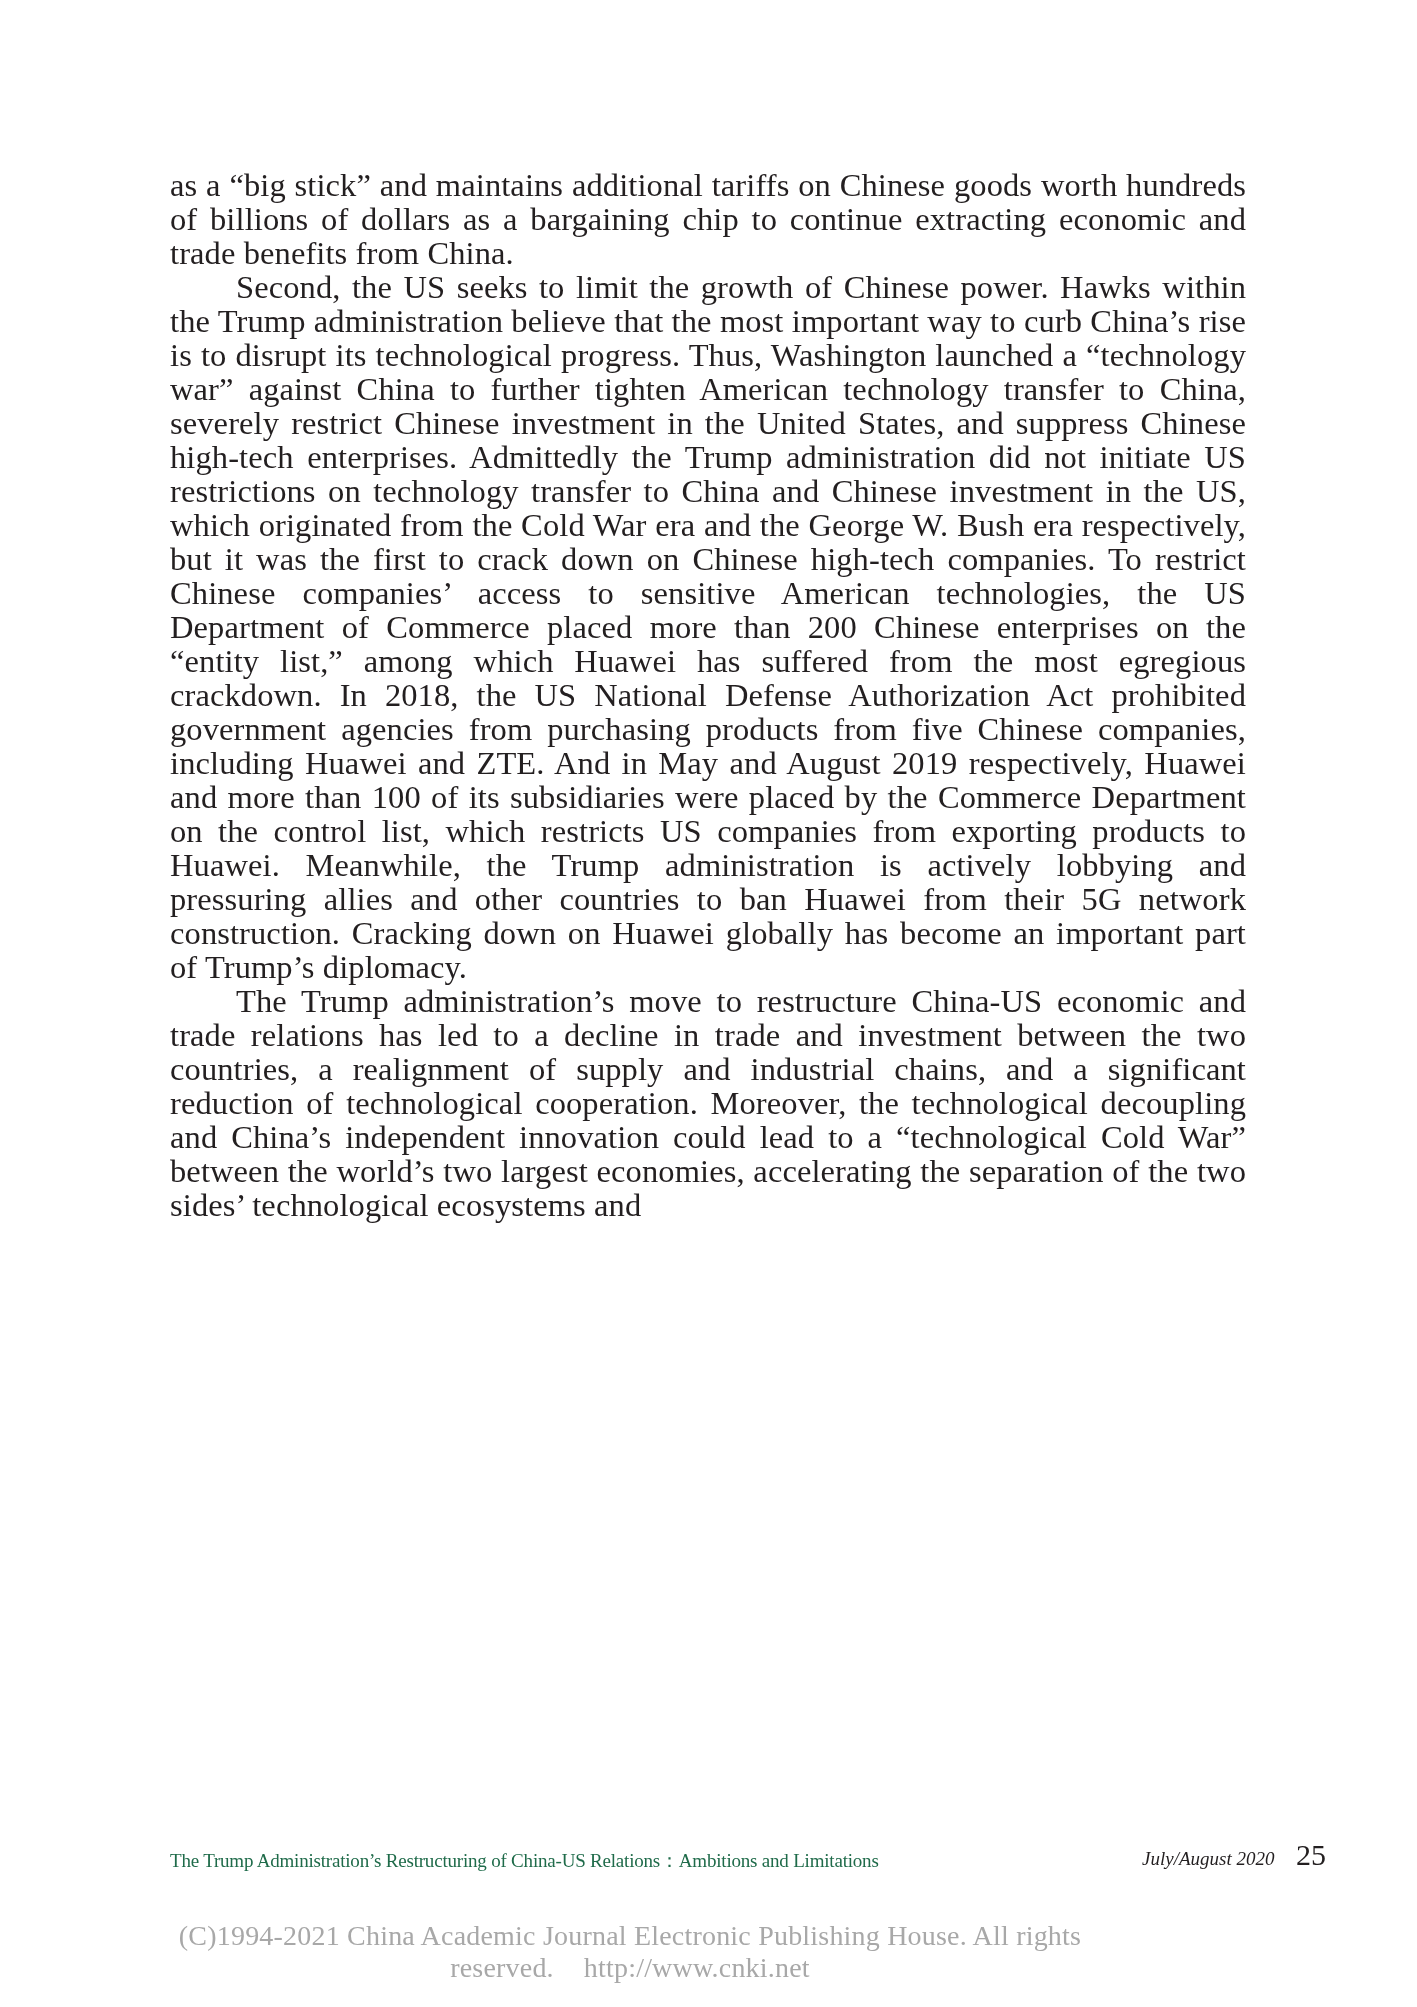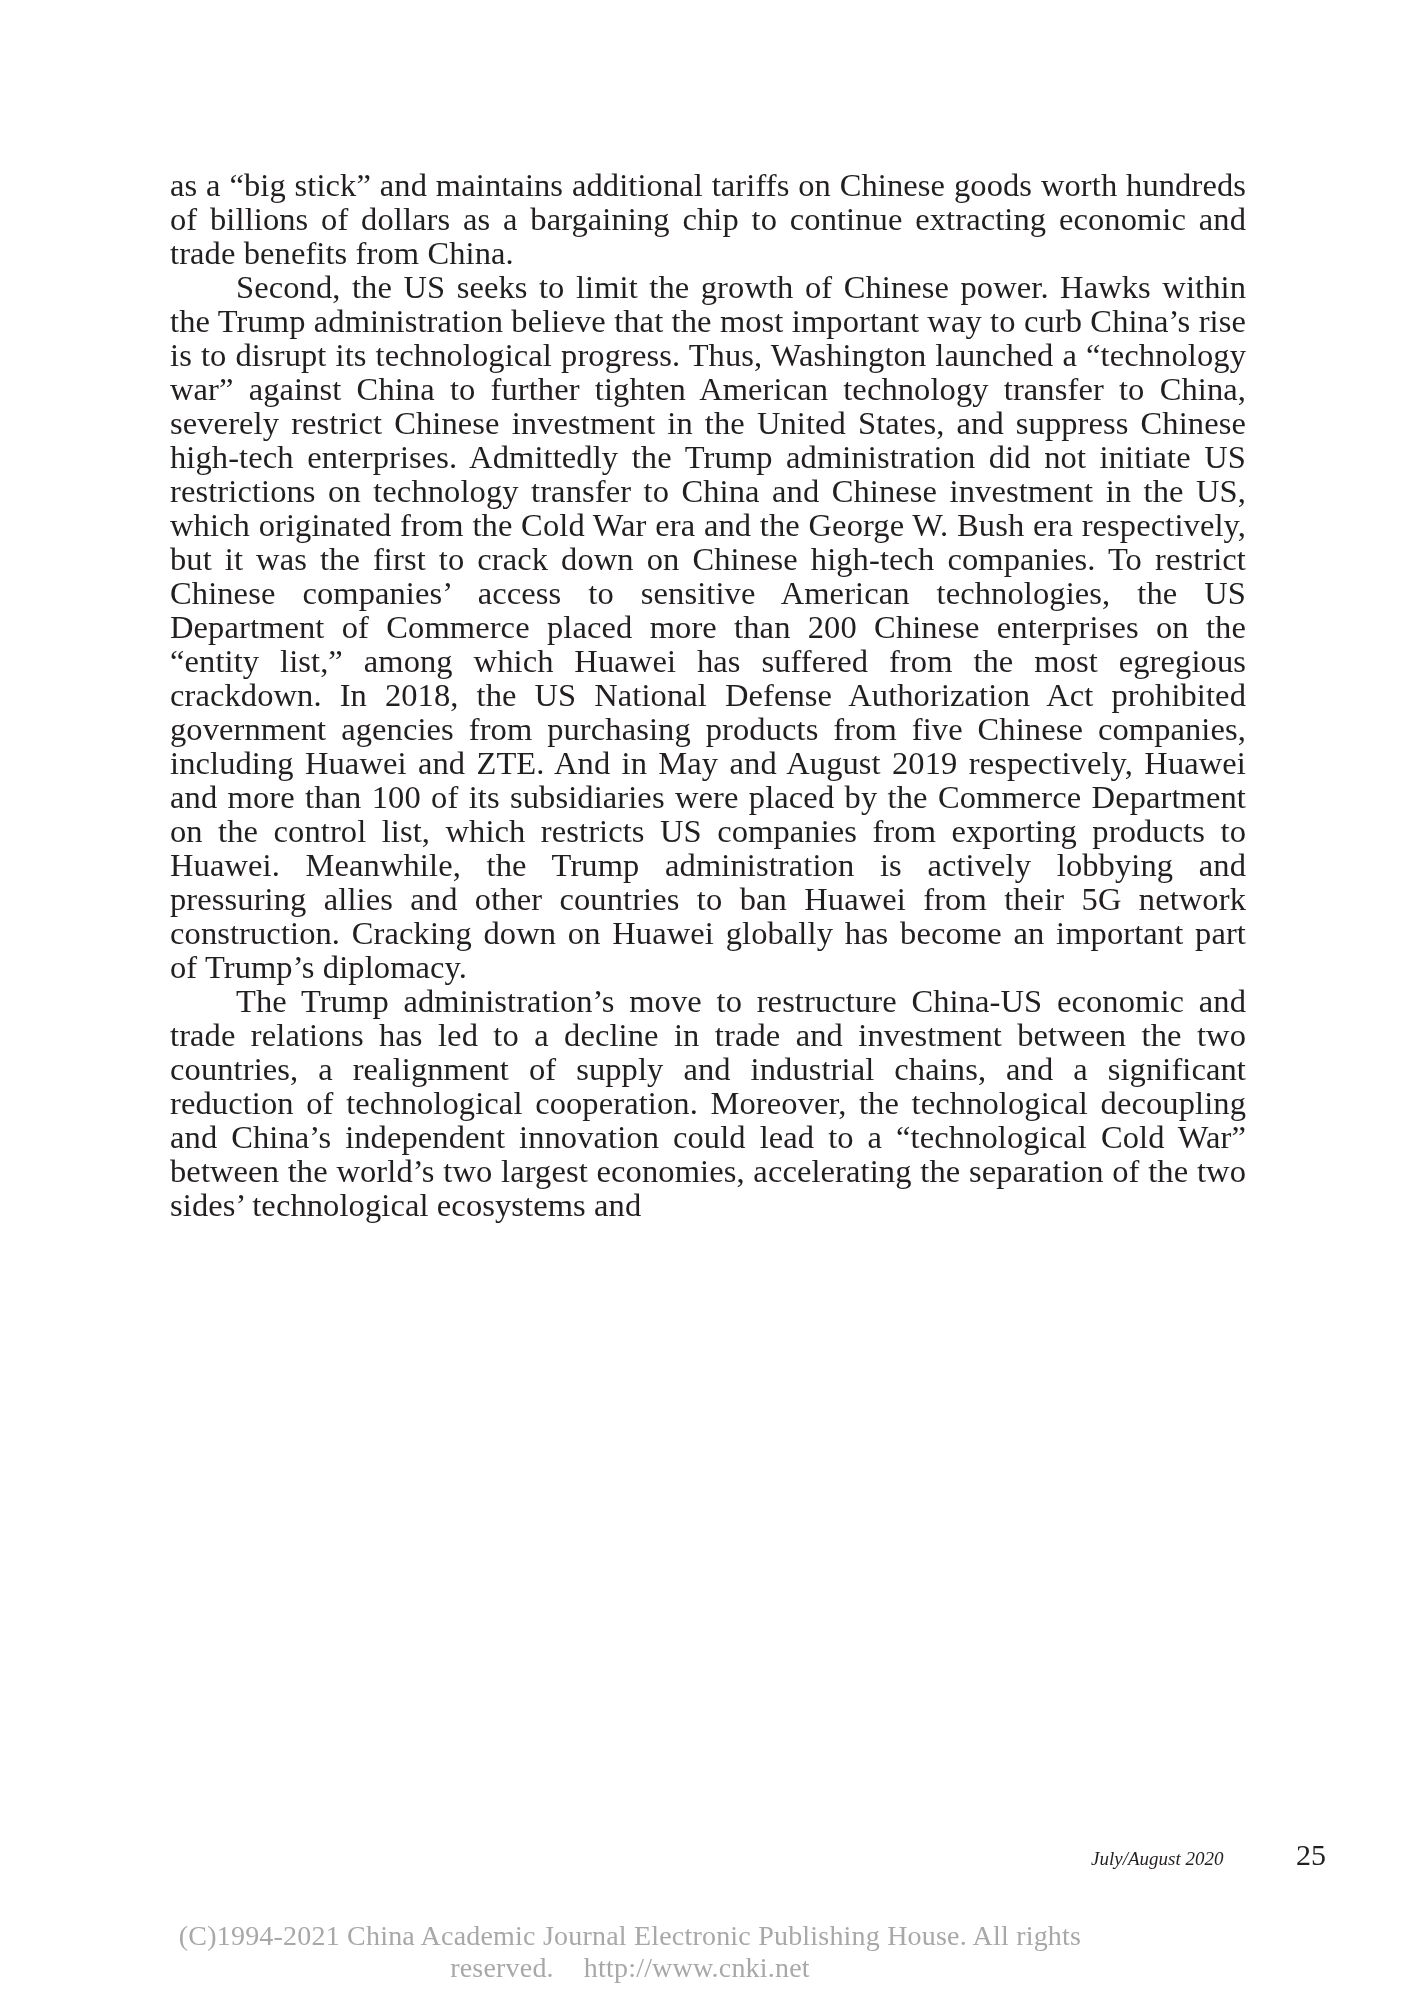--- a/index.html
+++ b/index.html
@@ -11,40 +11,41 @@
     font-size: 32.5px; line-height: 34px; color: #231f20;
     text-align: justify; letter-spacing: 0.1px;
   }
   .body-text p { margin: 0; }
   .body-text p.indent { text-indent: 66px; }
   .footer {
     position: absolute; left: 170px; top: 1838px; width: 1152px; height: 40px;
     font-family: "Liberation Serif", "DejaVu Serif", serif;
   }
   .footer-title { position: absolute; left: 0; top: 10px; font-size: 19px; color: #1f6b4a; letter-spacing: -0.2px; }
-  .footer-date { position: absolute; left: 921px; top: 10px; font-size: 19px; font-style: italic; color: #231f20; }
+  .footer-date { position: absolute; left: 972px; top: 10px; font-size: 19px; font-style: italic; color: #231f20; }
   .footer-page { position: absolute; left: 1126px; top: 0px; font-size: 30px; color: #231f20; }
   .copyright {
     position: absolute; left: 0; top: 1920px; width: 1260px; text-align: center;
     font-family: "Liberation Serif", "DejaVu Serif", serif;
     font-size: 28px; color: #a8a8a8; letter-spacing: 0.2px;
   }
   .copyright .url { margin-left: 30px; }
 </style>
 </head>
 <body>
 
 <div class="page">
   <div class="body-text">
     <p>as a “big stick” and maintains additional tariffs on Chinese goods worth hundreds of billions of dollars as a bargaining chip to continue extracting economic and trade benefits from China.</p>
     <p class="indent">Second, the US seeks to limit the growth of Chinese power. Hawks within the Trump administration believe that the most important way to curb China’s rise is to disrupt its technological progress. Thus, Washington launched a “technology war” against China to further tighten American technology transfer to China, severely restrict Chinese investment in the United States, and suppress Chinese high-tech enterprises. Admittedly the Trump administration did not initiate US restrictions on technology transfer to China and Chinese investment in the US, which originated from the Cold War era and the George W. Bush era respectively, but it was the first to crack down on Chinese high-tech companies. To restrict Chinese companies’ access to sensitive American technologies, the US Department of Commerce placed more than 200 Chinese enterprises on the “entity list,” among which Huawei has suffered from the most egregious crackdown. In 2018, the US National Defense Authorization Act prohibited government agencies from purchasing products from five Chinese companies, including Huawei and ZTE. And in May and August 2019 respectively, Huawei and more than 100 of its subsidiaries were placed by the Commerce Department on the control list, which restricts US companies from exporting products to Huawei. Meanwhile, the Trump administration is actively lobbying and pressuring allies and other countries to ban Huawei from their 5G network construction. Cracking down on Huawei globally has become an important part of Trump’s diplomacy.</p>
     <p class="indent">The Trump administration’s move to restructure China-US economic and trade relations has led to a decline in trade and investment between the two countries, a realignment of supply and industrial chains, and a significant reduction of technological cooperation. Moreover, the technological decoupling and China’s independent innovation could lead to a “technological Cold War” between the world’s two largest economies, accelerating the separation of the two sides’ technological ecosystems and</p>
   </div>
 
   <div class="footer">
+    <span class="footer-title">The Trump Administration’s Restructuring of China-US Relations：Ambitions and Limitations</span>
     <span class="footer-date">July/August 2020</span>
     <span class="footer-page">25</span>
   </div>
 
   <div class="copyright">
     <span>(C)1994-2021 China Academic Journal Electronic Publishing House. All rights reserved.</span><span class="url">http://www.cnki.net</span>
   </div>
 </div>
 
 </body></html>

